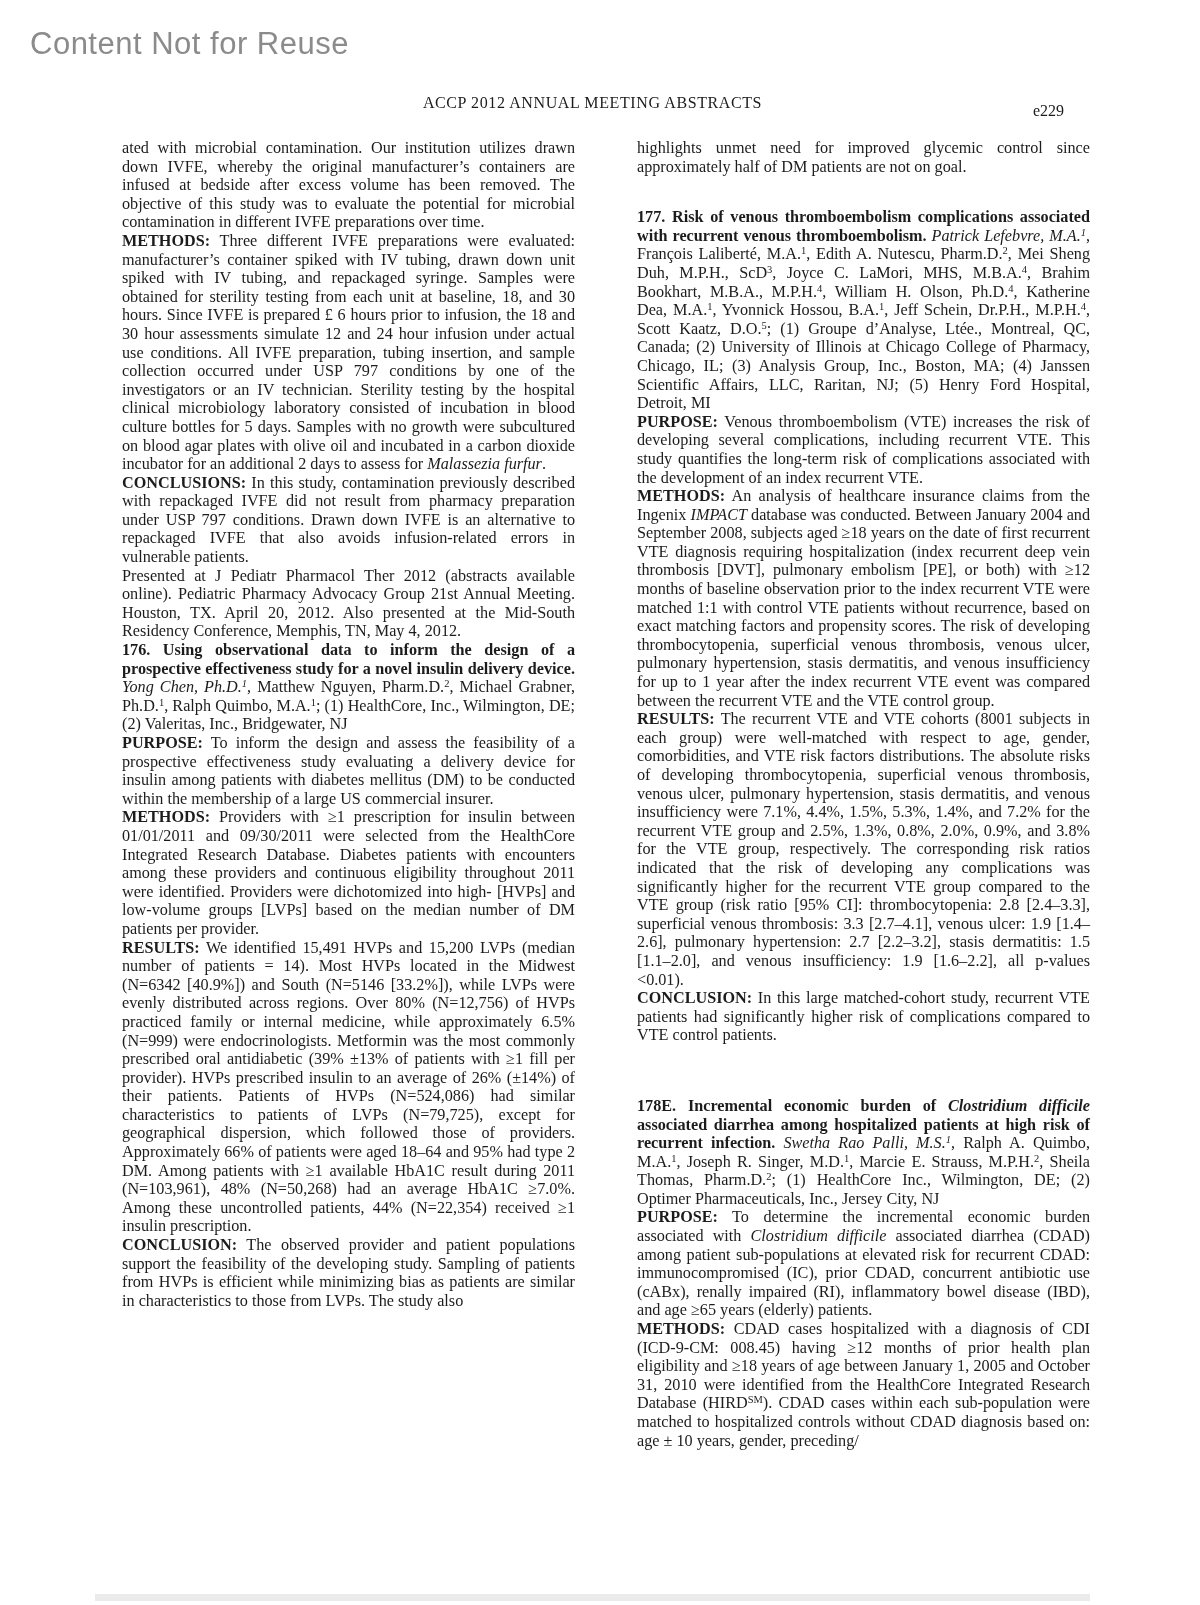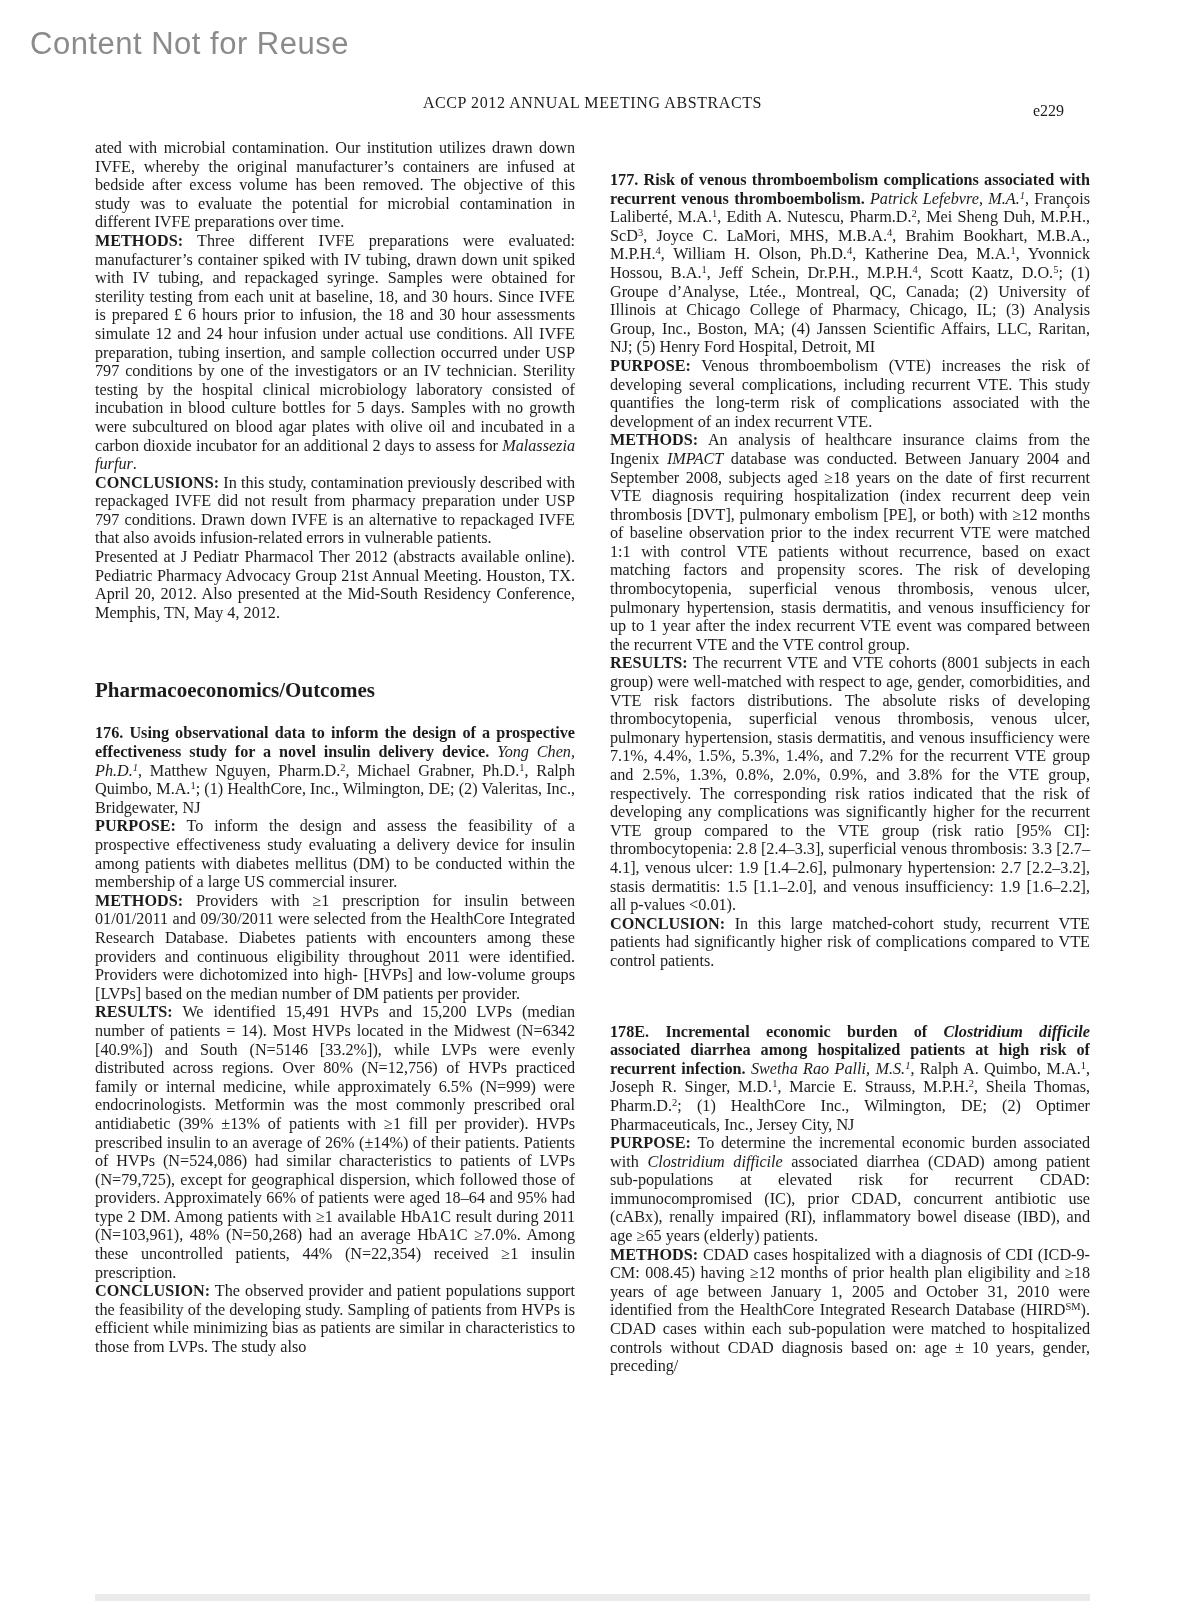--- a/index.html
+++ b/index.html
@@ -48,20 +48,21 @@
     top: 139px;
     width: 995px;
     display: flex;
     gap: 35px;
   }
   .column {
     width: 480px;
     font-size: 16.2px;
     line-height: 18.6px;
     text-align: justify;
+    margin-left: 27px;
   }
   .block { margin: 0; }
   .heading {
     font-size: 21px;
     font-weight: bold;
     text-align: left;
     margin-bottom: 22px;
     line-height: 24px;
   }
   .st-b  { font-weight: bold; }
@@ -86,28 +87,28 @@
   <div class="header">
     <span class="header-title">ACCP 2012 ANNUAL MEETING ABSTRACTS</span>
     <span class="page-number">e229</span>
   </div>
   <div class="columns">
     <div class="column">
         <div class="block paragraph"><span>ated with microbial contamination. Our institution utilizes drawn down IVFE, whereby the original manufacturer’s containers are infused at bedside after excess volume has been removed. The objective of this study was to evaluate the potential for microbial contamination in different IVFE preparations over time.</span></div>
         <div class="block paragraph"><span class="st-b">METHODS:</span><span> Three different IVFE preparations were evaluated: manufacturer’s container spiked with IV tubing, drawn down unit spiked with IV tubing, and repackaged syringe. Samples were obtained for sterility testing from each unit at baseline, 18, and 30 hours. Since IVFE is prepared £ 6 hours prior to infusion, the 18 and 30 hour assessments simulate 12 and 24 hour infusion under actual use conditions. All IVFE preparation, tubing insertion, and sample collection occurred under USP 797 conditions by one of the investigators or an IV technician. Sterility testing by the hospital clinical microbiology laboratory consisted of incubation in blood culture bottles for 5 days. Samples with no growth were subcultured on blood agar plates with olive oil and incubated in a carbon dioxide incubator for an additional 2 days to assess for </span><span class="st-i">Malassezia furfur</span><span>.</span></div>
         <div class="block paragraph"><span class="st-b">CONCLUSIONS:</span><span> In this study, contamination previously described with repackaged IVFE did not result from pharmacy preparation under USP 797 conditions. Drawn down IVFE is an alternative to repackaged IVFE that also avoids infusion-related errors in vulnerable patients.</span></div>
         <div class="block paragraph"><span>Presented at J Pediatr Pharmacol Ther 2012 (abstracts available online). Pediatric Pharmacy Advocacy Group 21st Annual Meeting. Houston, TX. April 20, 2012. Also presented at the Mid-South Residency Conference, Memphis, TN, May 4, 2012.</span></div>
-        <div class="block heading" style="margin-top: 56px;"><span>Pharmacoeconomics/Outcomes</span></div>
         <div class="block title"><span class="st-b">176. Using observational data to inform the design of a prospective effectiveness study for a novel insulin delivery device. </span><span class="st-i">Yong Chen, Ph.D.</span><span class="st-is">1</span><span>, Matthew Nguyen, Pharm.D.</span><span class="st-s">2</span><span>, Michael Grabner, Ph.D.</span><span class="st-s">1</span><span>, Ralph Quimbo, M.A.</span><span class="st-s">1</span><span>; (1) HealthCore, Inc., Wilmington, DE; (2) Valeritas, Inc., Bridgewater, NJ</span></div>
         <div class="block paragraph"><span class="st-b">PURPOSE:</span><span> To inform the design and assess the feasibility of a prospective effectiveness study evaluating a delivery device for insulin among patients with diabetes mellitus (DM) to be conducted within the membership of a large US commercial insurer.</span></div>
         <div class="block paragraph"><span class="st-b">METHODS:</span><span> Providers with ≥1 prescription for insulin between 01/01/2011 and 09/30/2011 were selected from the HealthCore Integrated Research Database. Diabetes patients with encounters among these providers and continuous eligibility throughout 2011 were identified. Providers were dichotomized into high- [HVPs] and low-volume groups [LVPs] based on the median number of DM patients per provider.</span></div>
         <div class="block paragraph"><span class="st-b">RESULTS:</span><span> We identified 15,491 HVPs and 15,200 LVPs (median number of patients = 14). Most HVPs located in the Midwest (N=6342 [40.9%]) and South (N=5146 [33.2%]), while LVPs were evenly distributed across regions. Over 80% (N=12,756) of HVPs practiced family or internal medicine, while approximately 6.5% (N=999) were endocrinologists. Metformin was the most commonly prescribed oral antidiabetic (39% ±13% of patients with ≥1 fill per provider). HVPs prescribed insulin to an average of 26% (±14%) of their patients. Patients of HVPs (N=524,086) had similar characteristics to patients of LVPs (N=79,725), except for geographical dispersion, which followed those of providers. Approximately 66% of patients were aged 18–64 and 95% had type 2 DM. Among patients with ≥1 available HbA1C result during 2011 (N=103,961), 48% (N=50,268) had an average HbA1C ≥7.0%. Among these uncontrolled patients, 44% (N=22,354) received ≥1 insulin prescription.</span></div>
         <div class="block paragraph"><span class="st-b">CONCLUSION:</span><span> The observed provider and patient populations support the feasibility of the developing study. Sampling of patients from HVPs is efficient while minimizing bias as patients are similar in characteristics to those from LVPs. The study also</span></div>
       </div>
     <div class="column">
+        <div class="block paragraph"><span>highlights unmet need for improved glycemic control since approximately half of DM patients are not on goal.</span></div>
         <div class="block title" style="margin-top: 32px;"><span class="st-b">177. Risk of venous thromboembolism complications associated with recurrent venous thromboembolism. </span><span class="st-i">Patrick Lefebvre, M.A.</span><span class="st-is">1</span><span>, François Laliberté, M.A.</span><span class="st-s">1</span><span>, Edith A. Nutescu, Pharm.D.</span><span class="st-s">2</span><span>, Mei Sheng Duh, M.P.H., ScD</span><span class="st-s">3</span><span>, Joyce C. LaMori, MHS, M.B.A.</span><span class="st-s">4</span><span>, Brahim Bookhart, M.B.A., M.P.H.</span><span class="st-s">4</span><span>, William H. Olson, Ph.D.</span><span class="st-s">4</span><span>, Katherine Dea, M.A.</span><span class="st-s">1</span><span>, Yvonnick Hossou, B.A.</span><span class="st-s">1</span><span>, Jeff Schein, Dr.P.H., M.P.H.</span><span class="st-s">4</span><span>, Scott Kaatz, D.O.</span><span class="st-s">5</span><span>; (1) Groupe d’Analyse, Ltée., Montreal, QC, Canada; (2) University of Illinois at Chicago College of Pharmacy, Chicago, IL; (3) Analysis Group, Inc., Boston, MA; (4) Janssen Scientific Affairs, LLC, Raritan, NJ; (5) Henry Ford Hospital, Detroit, MI</span></div>
         <div class="block paragraph"><span class="st-b">PURPOSE:</span><span> Venous thromboembolism (VTE) increases the risk of developing several complications, including recurrent VTE. This study quantifies the long-term risk of complications associated with the development of an index recurrent VTE.</span></div>
         <div class="block paragraph"><span class="st-b">METHODS:</span><span> An analysis of healthcare insurance claims from the Ingenix </span><span class="st-i">IMPACT</span><span> database was conducted. Between January 2004 and September 2008, subjects aged ≥18 years on the date of first recurrent VTE diagnosis requiring hospitalization (index recurrent deep vein thrombosis [DVT], pulmonary embolism [PE], or both) with ≥12 months of baseline observation prior to the index recurrent VTE were matched 1:1 with control VTE patients without recurrence, based on exact matching factors and propensity scores. The risk of developing thrombocytopenia, superficial venous thrombosis, venous ulcer, pulmonary hypertension, stasis dermatitis, and venous insufficiency for up to 1 year after the index recurrent VTE event was compared between the recurrent VTE and the VTE control group.</span></div>
         <div class="block paragraph"><span class="st-b">RESULTS:</span><span> The recurrent VTE and VTE cohorts (8001 subjects in each group) were well-matched with respect to age, gender, comorbidities, and VTE risk factors distributions. The absolute risks of developing thrombocytopenia, superficial venous thrombosis, venous ulcer, pulmonary hypertension, stasis dermatitis, and venous insufficiency were 7.1%, 4.4%, 1.5%, 5.3%, 1.4%, and 7.2% for the recurrent VTE group and 2.5%, 1.3%, 0.8%, 2.0%, 0.9%, and 3.8% for the VTE group, respectively. The corresponding risk ratios indicated that the risk of developing any complications was significantly higher for the recurrent VTE group compared to the VTE group (risk ratio [95% CI]: thrombocytopenia: 2.8 [2.4–3.3], superficial venous thrombosis: 3.3 [2.7–4.1], venous ulcer: 1.9 [1.4–2.6], pulmonary hypertension: 2.7 [2.2–3.2], stasis dermatitis: 1.5 [1.1–2.0], and venous insufficiency: 1.9 [1.6–2.2], all p-values &lt;0.01).</span></div>
         <div class="block paragraph"><span class="st-b">CONCLUSION:</span><span> In this large matched-cohort study, recurrent VTE patients had significantly higher risk of complications compared to VTE control patients.</span></div>
         <div class="block title" style="margin-top: 52px;"><span class="st-b">178E. Incremental economic burden of </span><span class="st-bi">Clostridium difficile</span><span class="st-b"> associated diarrhea among hospitalized patients at high risk of recurrent infection. </span><span class="st-i">Swetha Rao Palli, M.S.</span><span class="st-is">1</span><span>, Ralph A. Quimbo, M.A.</span><span class="st-s">1</span><span>, Joseph R. Singer, M.D.</span><span class="st-s">1</span><span>, Marcie E. Strauss, M.P.H.</span><span class="st-s">2</span><span>, Sheila Thomas, Pharm.D.</span><span class="st-s">2</span><span>; (1) HealthCore Inc., Wilmington, DE; (2) Optimer Pharmaceuticals, Inc., Jersey City, NJ</span></div>
         <div class="block paragraph"><span class="st-b">PURPOSE:</span><span> To determine the incremental economic burden associated with </span><span class="st-i">Clostridium difficile</span><span> associated diarrhea (CDAD) among patient sub-populations at elevated risk for recurrent CDAD: immunocompromised (IC), prior CDAD, concurrent antibiotic use (cABx), renally impaired (RI), inflammatory bowel disease (IBD), and age ≥65 years (elderly) patients.</span></div>
         <div class="block paragraph"><span class="st-b">METHODS:</span><span> CDAD cases hospitalized with a diagnosis of CDI (ICD-9-CM: 008.45) having ≥12 months of prior health plan eligibility and ≥18 years of age between January 1, 2005 and October 31, 2010 were identified from the HealthCore Integrated Research Database (HIRD</span><span class="st-s">SM</span><span>). CDAD cases within each sub-population were matched to hospitalized controls without CDAD diagnosis based on: age ± 10 years, gender, preceding/</span></div>
       </div>
   </div>

